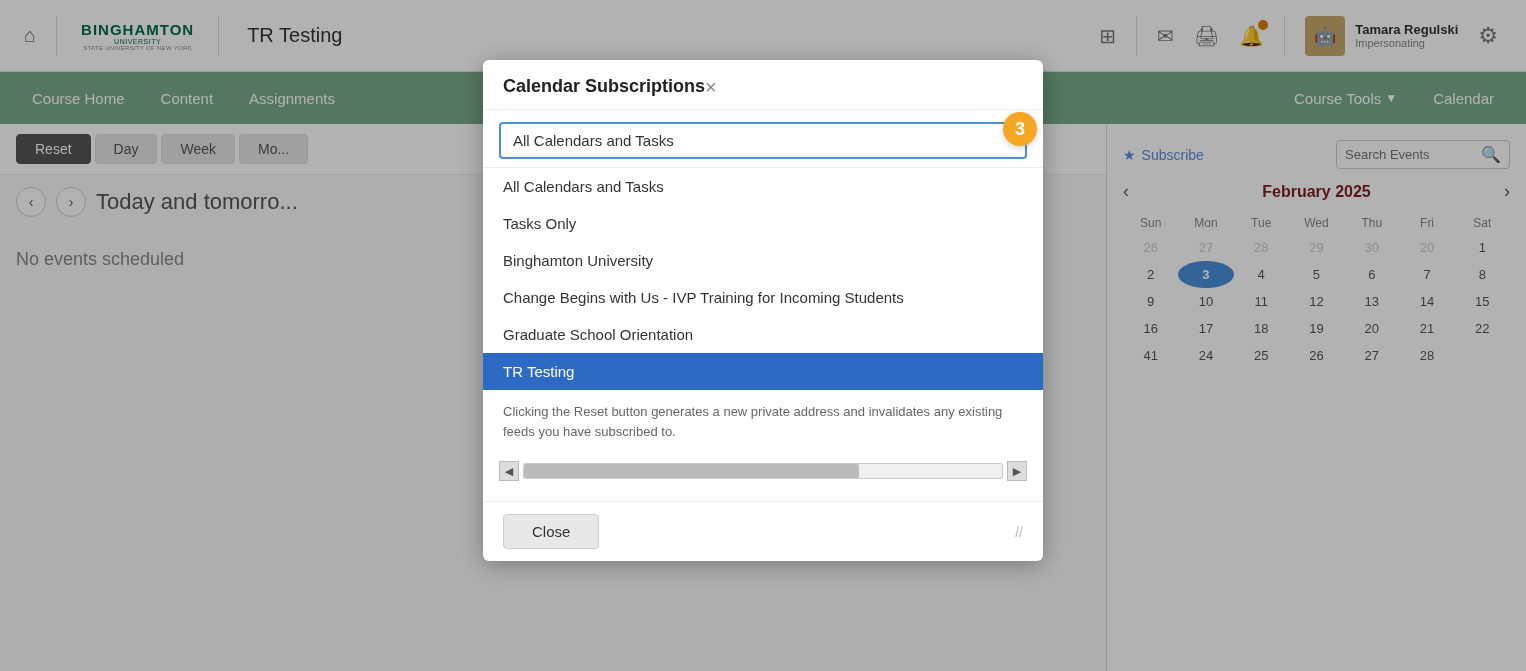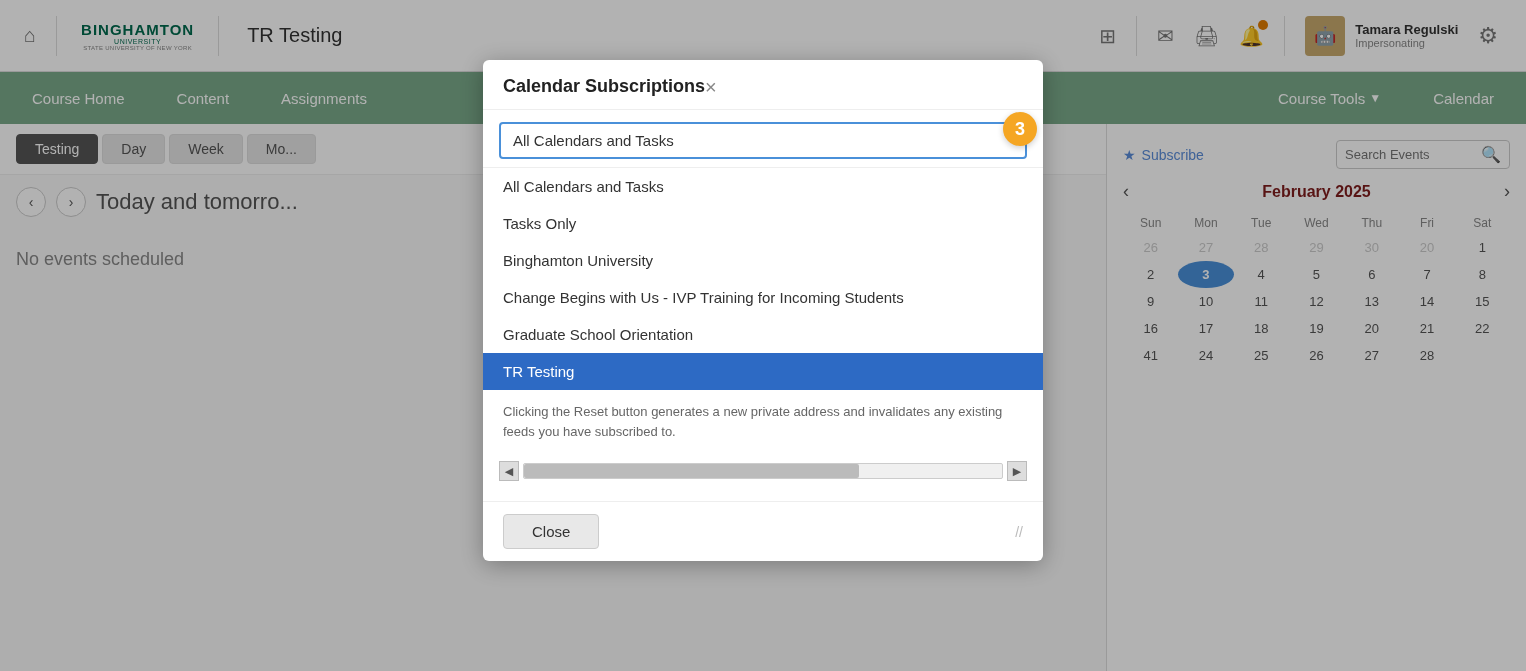--- a/index.html
+++ b/index.html
@@ -108,21 +108,21 @@
       color: #777;
     }
 
     
     .nav-bar {
       background: #7aaa8a;
       height: 52px;
       display: flex;
       align-items: center;
       padding: 0 16px;
-      gap: 20px;
+      gap: 4px;
     }
     .nav-item {
       color: #fff;
       font-size: 15px;
       padding: 8px 16px;
       cursor: pointer;
       border-radius: 4px;
       white-space: nowrap;
     }
     .nav-spacer { flex: 1; }
@@ -475,21 +475,21 @@
     <span>Course Tools</span>
     <span class="nav-dropdown-arrow">▼</span>
   </div>
   <div class="nav-item">Calendar</div>
 </div>
 
 <div class="main-area">
 
   <div class="left-panel">
     <div class="calendar-view-tabs">
-      <button class="view-tab active">Testing</button>
+      <button class="view-tab active">Reset</button>
       <button class="view-tab">Day</button>
       <button class="view-tab">Week</button>
       <button class="view-tab">Mo...</button>
     </div>
     <div class="calendar-nav">
       <div class="nav-arrow">‹</div>
       <div class="nav-arrow">›</div>
       <span class="date-range-title">Today and tomorro...</span>
     </div>
     <div class="no-events-area">

